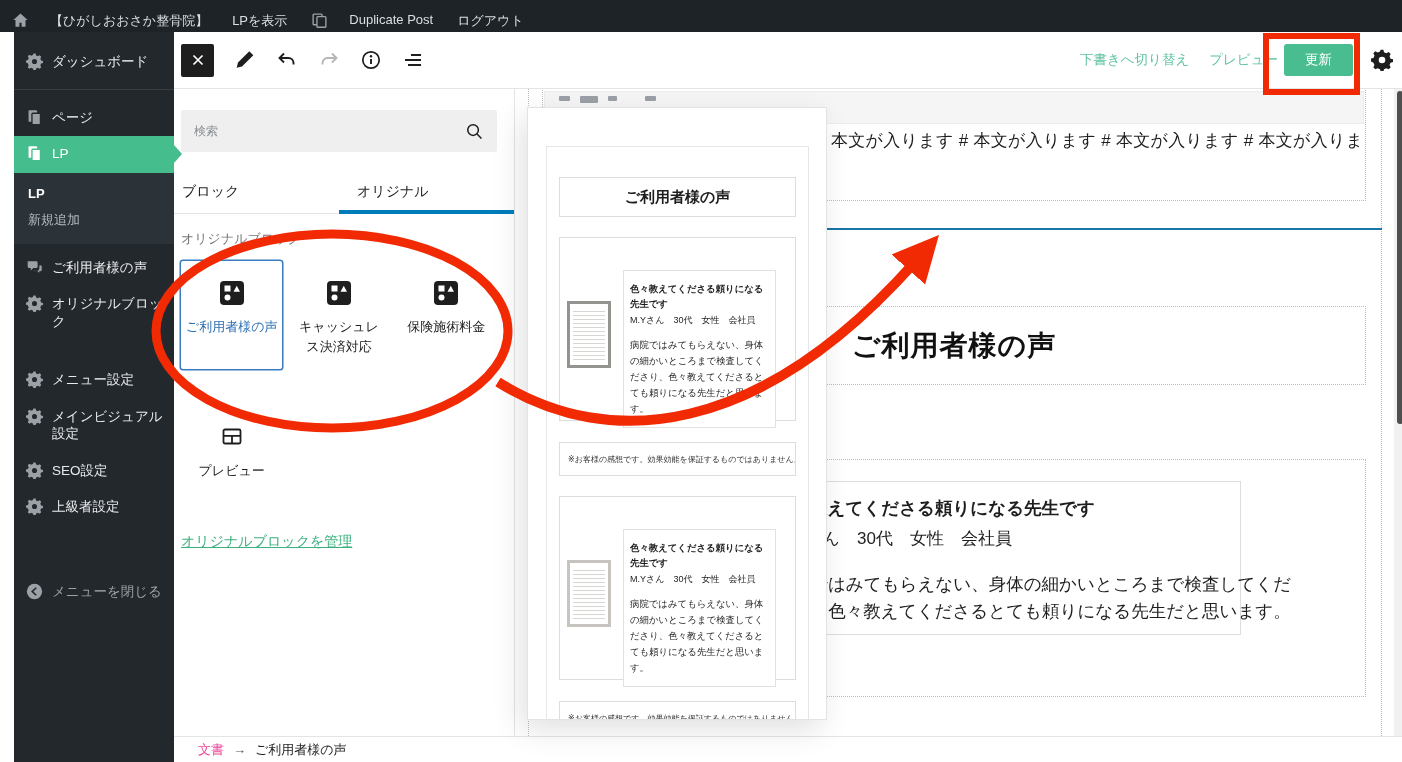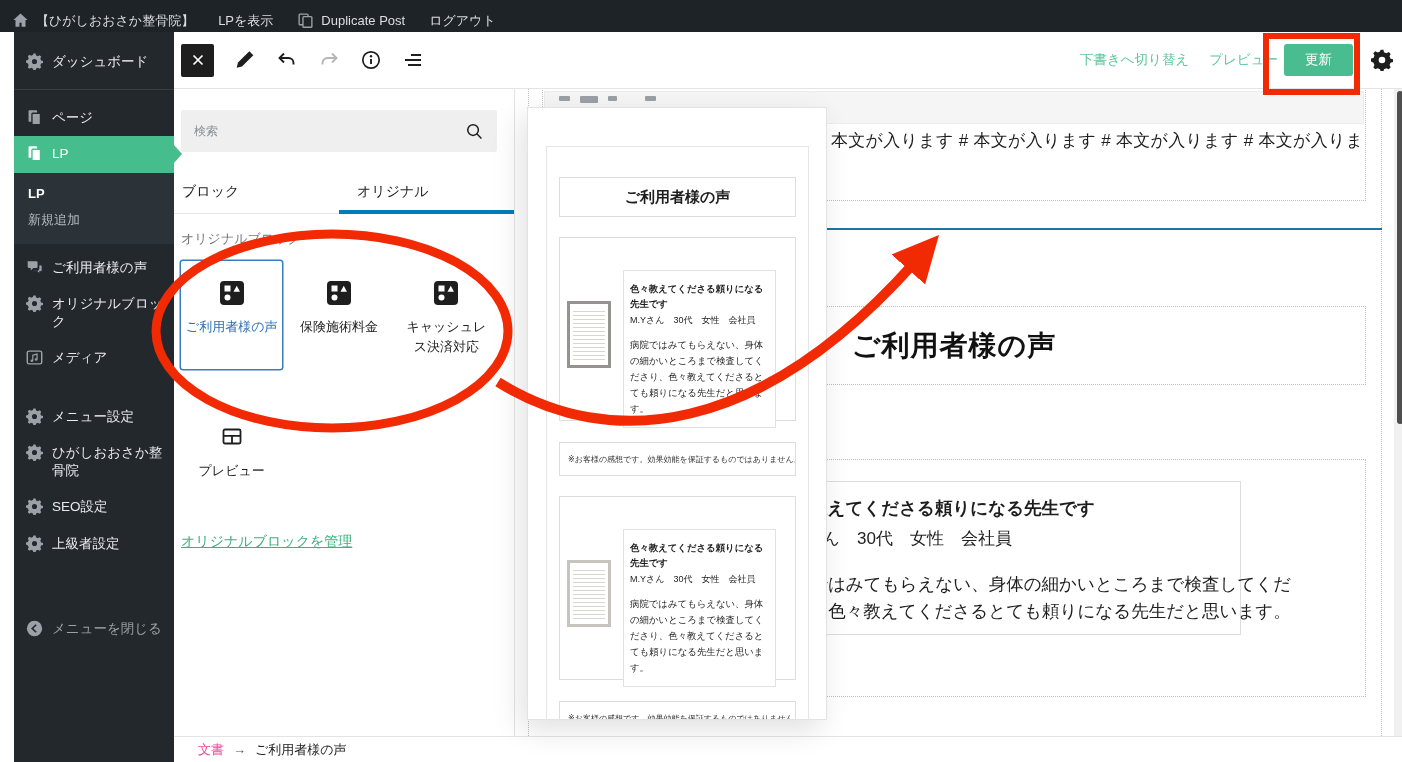--- a/index.html
+++ b/index.html
@@ -3,21 +3,21 @@
 <meta charset="utf-8">
 <style>
   * { margin:0; padding:0; box-sizing:border-box; }
   html,body { width:1402px; height:762px; overflow:hidden; }
   body { position:relative; background:#fff; font-family:"Liberation Sans","DejaVu Sans",sans-serif; color:#1e1e1e; }
   svg { display:block; }
 
   
   #adminbar { position:absolute; top:0; left:0; width:1402px; height:32px; background:#1d2327;
     display:flex; align-items:center; gap:24px; padding-left:12px; font-size:13px; color:#dcdfe2; z-index:30; }
-  .ab-item { display:flex; align-items:center; gap:7px; white-space:nowrap;margin-top:9px; }
+  .ab-item { display:flex; gap:21px; white-space:nowrap;margin-top:9px; }
   .ab-item svg { width:17px; height:17px; }
 
   
   #sidemenu { position:absolute; top:32px; left:14px; width:160px; height:730px; background:#23282d;
     color:#e8eaec; font-size:13.5px; z-index:25; padding-top:12px; }
   .mi { position:relative; display:flex; align-items:flex-start; gap:9px; padding:9px 8px 10px 12px; line-height:1.3; }
   .mi .ic { flex:0 0 17px; height:17px; margin-top:0; color:#9ca1a7; --mask:#23282d; }
   .mi .ic svg { width:17px; height:17px; fill:currentColor; }
   .mi span.lbl { word-break:break-all; }
   .mi.active { background:#46bd8d; color:#fff; }
@@ -256,44 +256,36 @@
     <span class="lbl">ご利用者様の声</span>
   </div>
   <div class="mi">
     <span class="ic">
         <svg>
           <use href="#i-gear"></use>
         </svg>
       </span>
     <span class="lbl">オリジナルブロック</span>
   </div>
-  <div class="mi">
-    <span class="ic">
-        <svg>
-          <use href="#i-media"></use>
-        </svg>
-      </span>
-    <span class="lbl">メディア</span>
-  </div>
   <div class="spacer22"></div>
   <div class="mi">
     <span class="ic">
         <svg>
           <use href="#i-gear"></use>
         </svg>
       </span>
     <span class="lbl">メニュー設定</span>
   </div>
   <div class="mi">
     <span class="ic">
         <svg>
           <use href="#i-gear"></use>
         </svg>
       </span>
-    <span class="lbl">ひがしおおさか整骨院</span>
+    <span class="lbl">メインビジュアル設定</span>
   </div>
   <div class="mi">
     <span class="ic">
         <svg>
           <use href="#i-gear"></use>
         </svg>
       </span>
     <span class="lbl">SEO設定</span>
   </div>
   <div class="mi">
@@ -378,27 +370,27 @@
       <div class="blk selected">
         <svg class="bico">
             <use href="#i-block-default"></use>
           </svg>
         <span class="blbl">ご利用者様の声</span>
       </div>
       <div class="blk">
         <svg class="bico">
             <use href="#i-block-default"></use>
           </svg>
-        <span class="blbl">保険施術料金</span>
+        <span class="blbl">キャッシュレス決済対応</span>
       </div>
       <div class="blk">
         <svg class="bico">
             <use href="#i-block-default"></use>
           </svg>
-        <span class="blbl">キャッシュレス決済対応</span>
+        <span class="blbl">保険施術料金</span>
       </div>
       <div class="blk">
         <svg class="bico">
             <use href="#i-table"></use>
           </svg>
         <span class="blbl">プレビュー</span>
       </div>
     </div>
     <a class="manage-link">オリジナルブロックを管理</a>
   </div>

